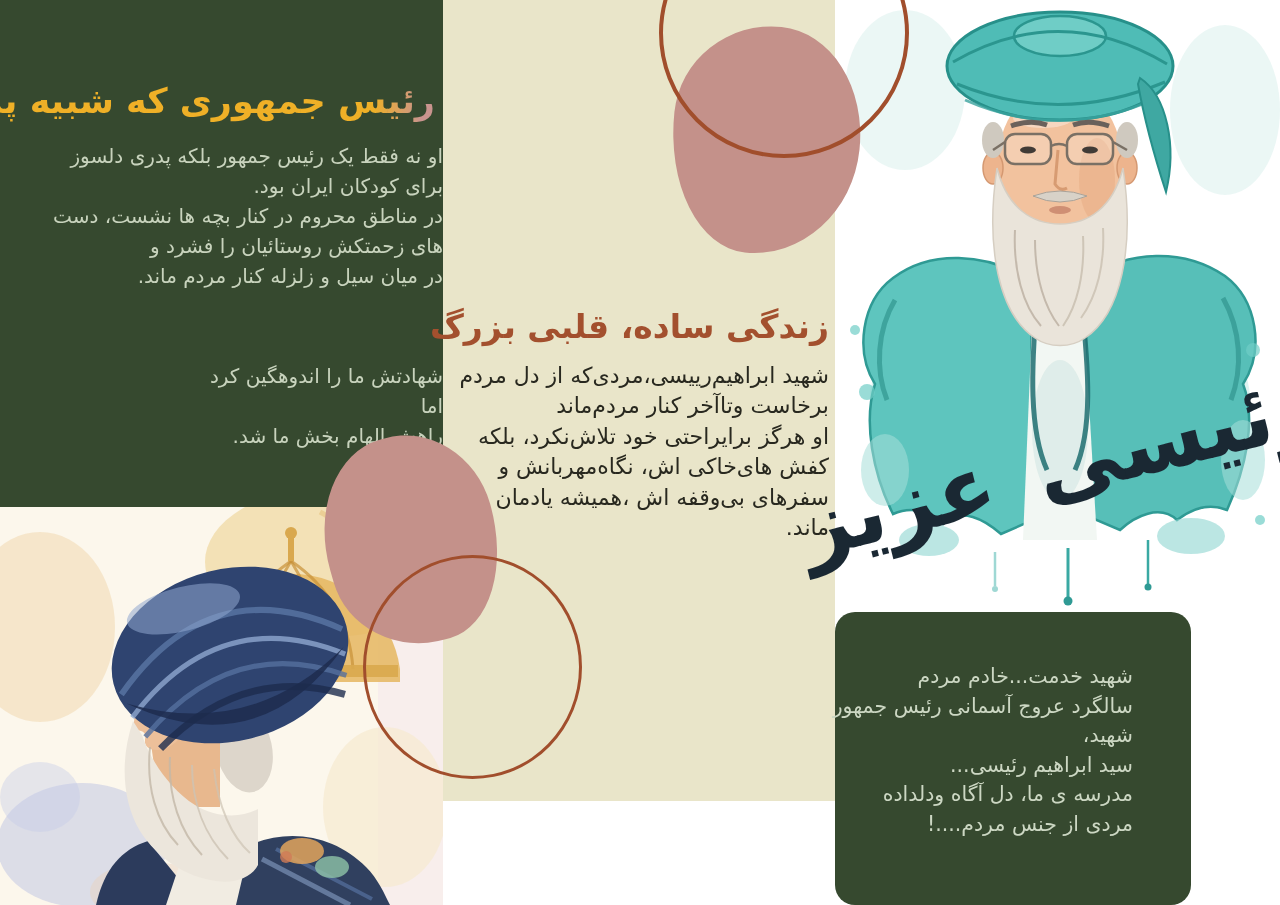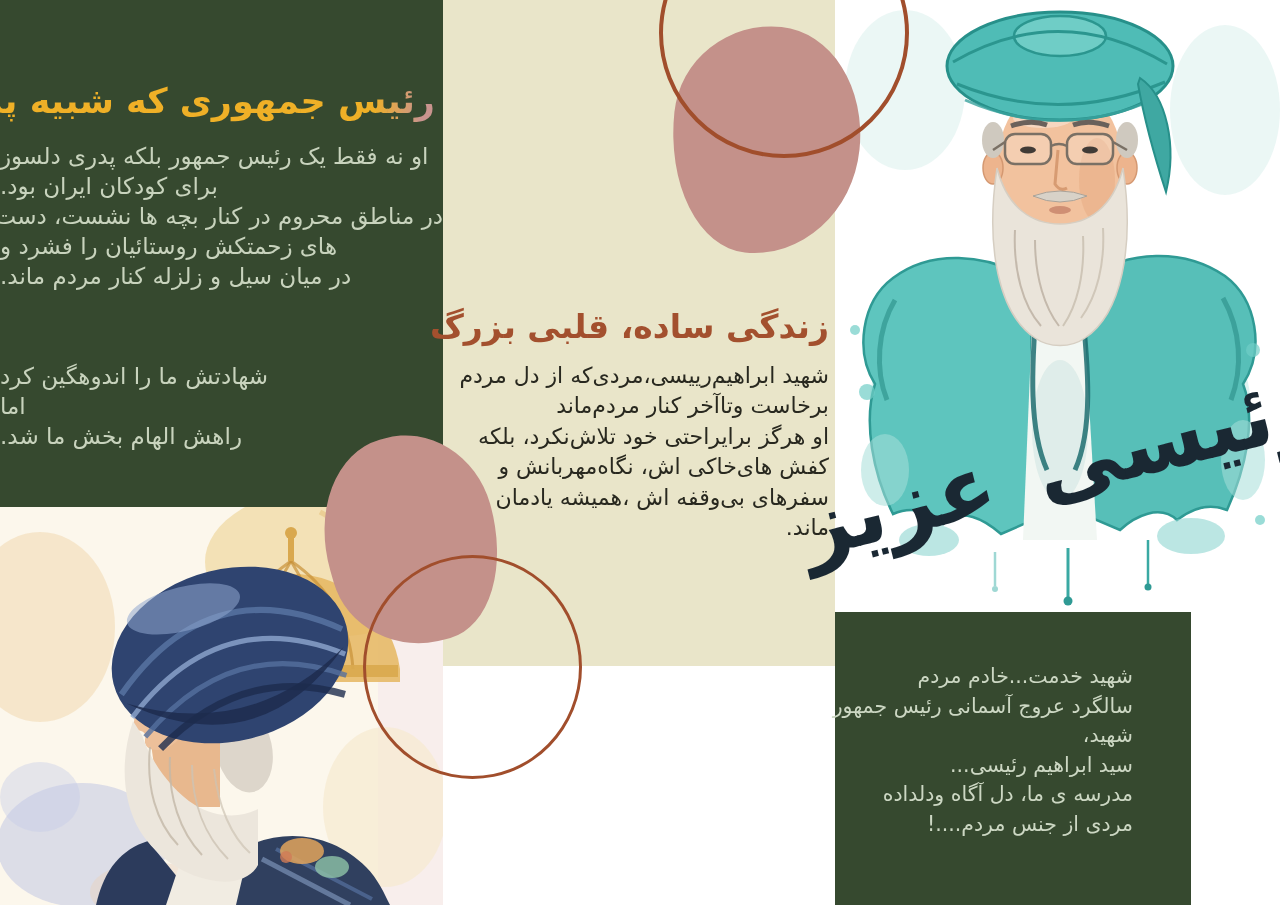--- a/index.html
+++ b/index.html
@@ -2,37 +2,37 @@
 <html lang="fa" dir="rtl"><head>
 <meta charset="utf-8">
 <style>
   html,body{margin:0;padding:0;background:#ffffff;}
   .poster{
     position:relative;width:1280px;height:905px;overflow:hidden;
     font-family:"DejaVu Sans",sans-serif;direction:rtl;
   }
   
   .panel-left{position:absolute;left:0;top:0;width:443px;height:905px;background:#36492f;z-index:1;}
-  .panel-center{position:absolute;left:443px;top:0;width:392px;height:666px;background:#e9e5c9;z-index:1;}
+  .panel-center{position:absolute;left:443px;top:0;width:392px;height:801px;background:#e9e5c9;z-index:1;}
   .panel-right-top{position:absolute;left:835px;top:0;width:445px;height:612px;background:#ffffff;z-index:1;}
-  .panel-right-bottom{position:absolute;left:835px;top:612px;width:356px;height:293px;background:#36492f;z-index:1;}
+  .panel-right-bottom{position:absolute;left:835px;top:612px;width:356px;height:293px;background:#36492f;z-index:1;border-radius:20px;}
 
   
   .left-title{
     position:absolute;left:0;top:76px;width:443px;margin:0;padding:0 8px;box-sizing:border-box;
     text-align:center;font-size:35px;font-weight:bold;line-height:1.45;color:#efb027;white-space:nowrap;
   }
   @supports ((-webkit-background-clip:text) or (background-clip:text)){
     .left-title{
       background:linear-gradient(to left,#c9948e 0px,#c9948e 22px,#efb027 70px,#efb027 100%);
       -webkit-background-clip:text;background-clip:text;
       color:transparent;-webkit-text-fill-color:transparent;
     }
   }
-  .left-par{position:absolute;left:0;width:443px;text-align:left;color:#c8d3bd;font-size:23px;line-height:30px;z-index:6;}
+  .left-par{position:absolute;left:0;width:443px;text-align:right;color:#c8d3bd;font-size:20px;line-height:30px;z-index:6;}
   .left-par .line{white-space:nowrap;}
   .p1{top:141px;}
   .p2{top:325px;margin-top:36px;}
   .left-portrait{position:absolute;left:0;top:507px;width:443px;height:398px;z-index:1;}
   .left-portrait svg{display:block;width:100%;height:100%;}
 
   
   .center-title{
     position:relative;z-index:6;margin:306px 6px 0 0;padding:0;
     text-align:right;font-size:33px;font-weight:bold;color:#a3502e;white-space:nowrap;line-height:1.3;

